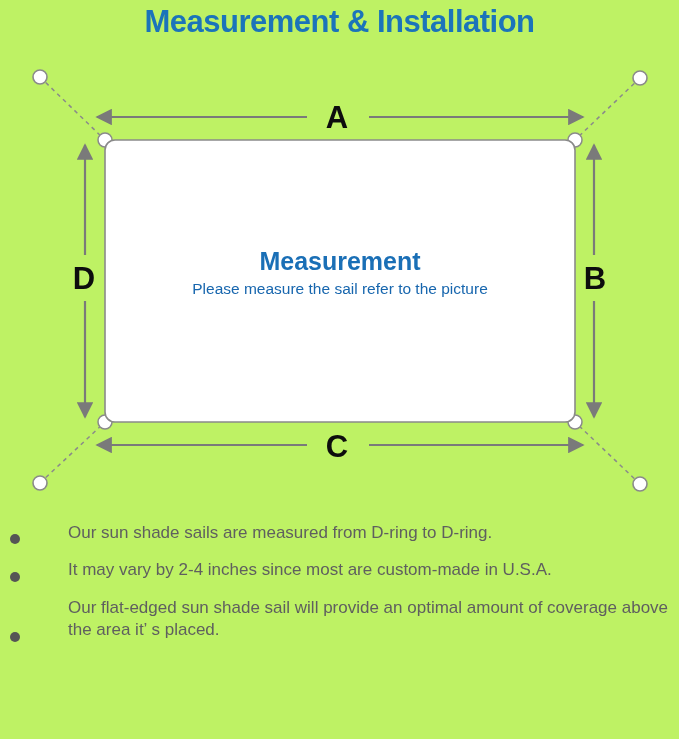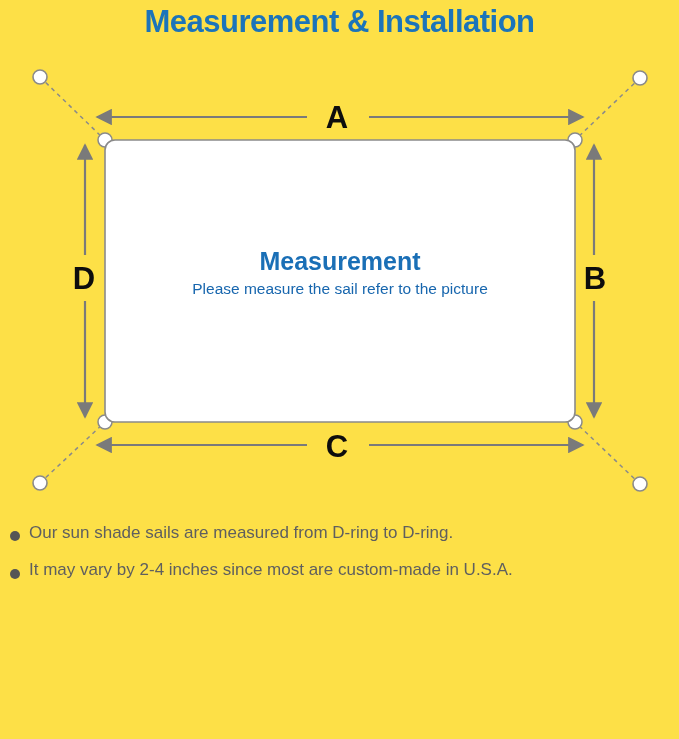--- a/index.html
+++ b/index.html
@@ -5,21 +5,21 @@
   html, body {
     margin: 0;
     padding: 0;
     background: #ffffff;
     font-family: "Liberation Sans", sans-serif;
   }
   .page {
     position: relative;
     width: 679px;
     height: 739px;
-    background: #fde047;
+    background: #bef264;
     overflow: hidden;
   }
   .page-title {
     margin: 0;
     padding-top: 4px;
     text-align: center;
     font-size: 31px;
     font-weight: 700;
     letter-spacing: -0.5px;
     color: #1b74ba;
@@ -36,25 +36,26 @@
     top: 522px;
     left: 0;
     width: 679px;
     list-style: none;
     margin: 0;
     padding: 0 4px 0 10px;
     box-sizing: border-box;
   }
   .notes li {
     display: flex;
-    align-items: center;
+    align-items: flex-end;
     margin-bottom: 15px;
     color: #5f5f5f;
     font-size: 17px;
     line-height: 1.32;
+    gap: 39px;
   }
   .notes .dot {
     flex: 0 0 auto;
     width: 10px;
     height: 10px;
     margin: 6px 9px 0 0;
     border-radius: 50%;
     background: #555555;
   }
   .notes .note-text {
@@ -141,15 +142,19 @@
 
   <ul class="notes">
     <li>
       <span class="dot"></span>
       <span class="note-text">Our sun shade sails are measured from D-ring to D-ring.</span>
     </li>
     <li>
       <span class="dot"></span>
       <span class="note-text">It may vary by 2-4 inches since most are custom-made in U.S.A.</span>
     </li>
+    <li>
+      <span class="dot"></span>
+      <span class="note-text">Our flat-edged sun shade sail will provide an optimal amount of coverage above the area it’ s placed.</span>
+    </li>
   </ul>
 
 </div>
 
 </body></html>

